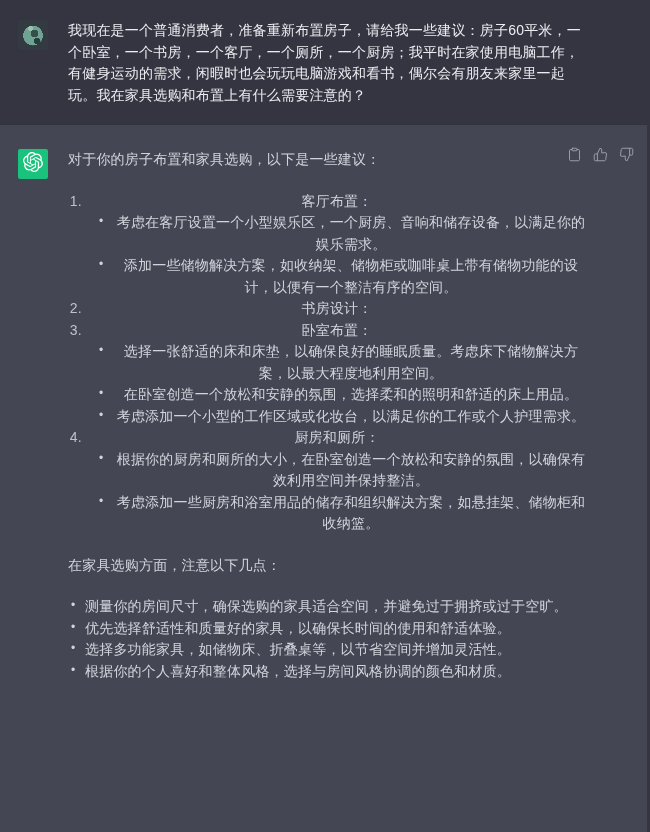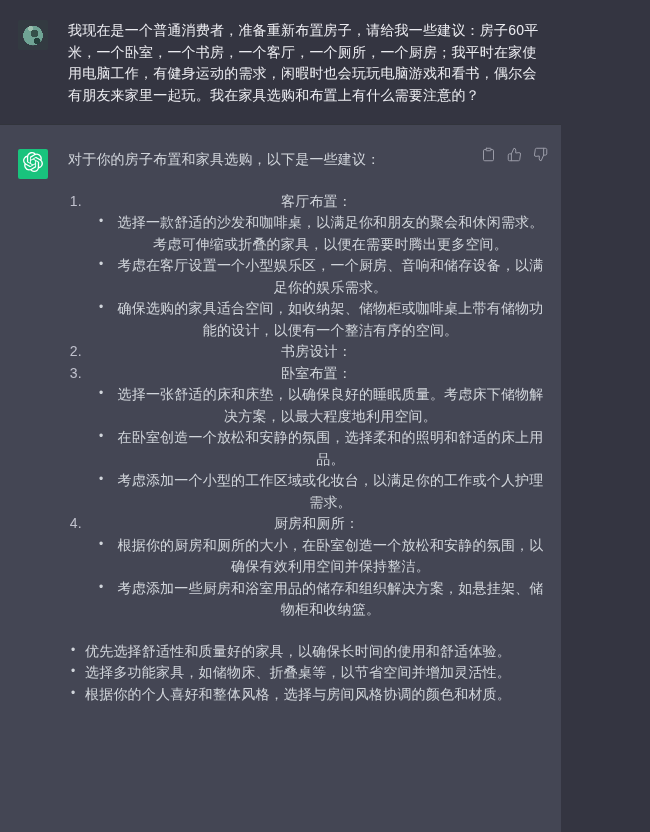--- a/index.html
+++ b/index.html
@@ -7,21 +7,21 @@
     padding: 0;
     width: 650px;
     height: 832px;
     overflow: hidden;
     background: #343541;
     font-family: "Liberation Sans", "DejaVu Sans", sans-serif;
   }
   .chat {
     display: flex;
     flex-direction: column;
-    width: 561px;
+    width: 647px;
     height: 832px;
   }
   .row {
     display: flex;
     align-items: flex-start;
     box-sizing: border-box;
     padding: 20px 14px 18px 18px;
   }
   .user-row {
     background: #343541;
@@ -152,23 +152,22 @@
       </span>
     </div>
 
     <div class="msg-text">
       <p>对于你的房子布置和家具选购，以下是一些建议：</p>
 
       <ol class="sections">
         <li>
           <span>客厅布置：</span>
           <ul class="sub">
-            <li>选择一款舒适的沙发和咖啡桌，以满足你和朋友的聚会和休闲需求。考虑可伸缩或折叠的家具，以便在需要时腾出更多空间。</li>
             <li>考虑在客厅设置一个小型娱乐区，一个厨房、音响和储存设备，以满足你的娱乐需求。</li>
-            <li>确保选购的家具适合空间，如收纳架、储物柜或咖啡桌上带有储物功能的设计，以便有一个整洁有序的空间。</li>
+            <li>添加一些储物解决方案，如收纳架、储物柜或咖啡桌上带有储物功能的设计，以便有一个整洁有序的空间。</li>
           </ul>
         </li>
         <li>
           <span>书房设计：</span>
           <ul class="sub">
           </ul>
         </li>
         <li>
           <span>卧室布置：</span>
           <ul class="sub">
@@ -179,22 +178,24 @@
         </li>
         <li>
           <span>厨房和厕所：</span>
           <ul class="sub">
             <li>根据你的厨房和厕所的大小，在卧室创造一个放松和安静的氛围，以确保有效利用空间并保持整洁。</li>
             <li>考虑添加一些厨房和浴室用品的储存和组织解决方案，如悬挂架、储物柜和收纳篮。</li>
           </ul>
         </li>
       </ol>
 
+      <p>在家具选购方面，注意以下几点：</p>
 
       <ul class="points">
+        <li>测量你的房间尺寸，确保选购的家具适合空间，并避免过于拥挤或过于空旷。</li>
         <li>优先选择舒适性和质量好的家具，以确保长时间的使用和舒适体验。</li>
         <li>选择多功能家具，如储物床、折叠桌等，以节省空间并增加灵活性。</li>
         <li>根据你的个人喜好和整体风格，选择与房间风格协调的颜色和材质。</li>
       </ul>
 
     </div>
 
     <div class="actions">
       <button aria-label="复制">
         <span>

